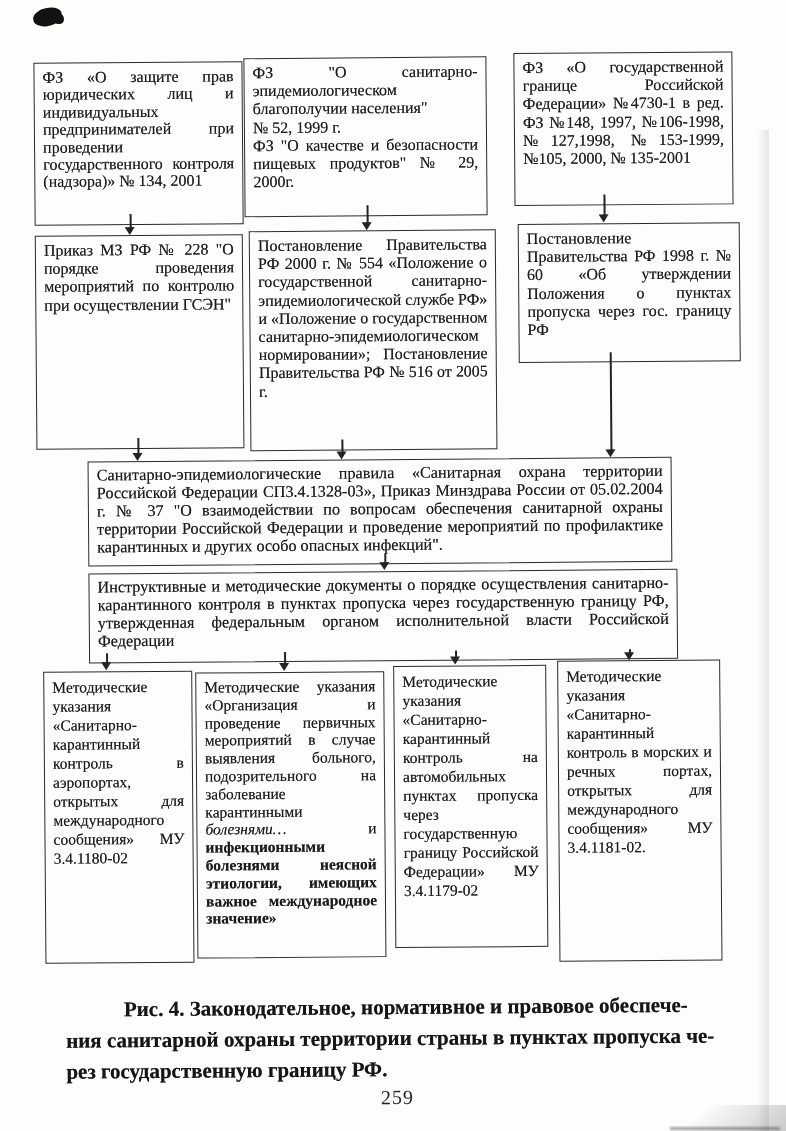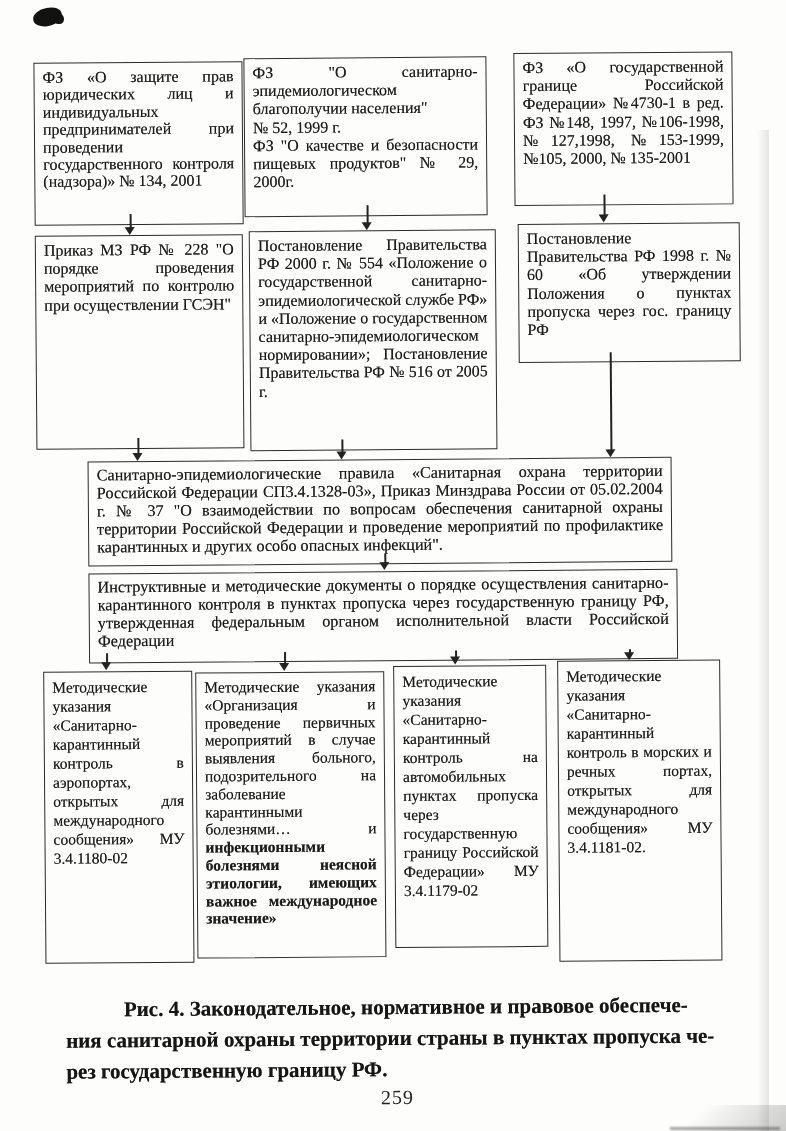--- a/index.html
+++ b/index.html
@@ -58,21 +58,21 @@
     background:linear-gradient(to right,rgba(0,0,0,0),rgba(90,90,90,.14));
   }
   .corner-smudge{
     position:absolute;right:0;bottom:0;width:150px;height:26px;
     background:linear-gradient(135deg,rgba(0,0,0,0) 40%,rgba(70,70,70,.28));
   }
   .bottom-line{
     position:absolute;right:6px;bottom:1px;width:110px;height:3px;
     background:rgba(50,50,50,.45);filter:blur(1px);
   }
-  .it{margin-top:46px;}
+  .it{font-style:italic;margin-top:46px;}
   .bd{font-weight:600;}
 </style>
 </head>
 <body>
 
 <div class="ink blob1"></div>
 <div class="ink blob2"></div>
 
 <div class="sheet">
 

